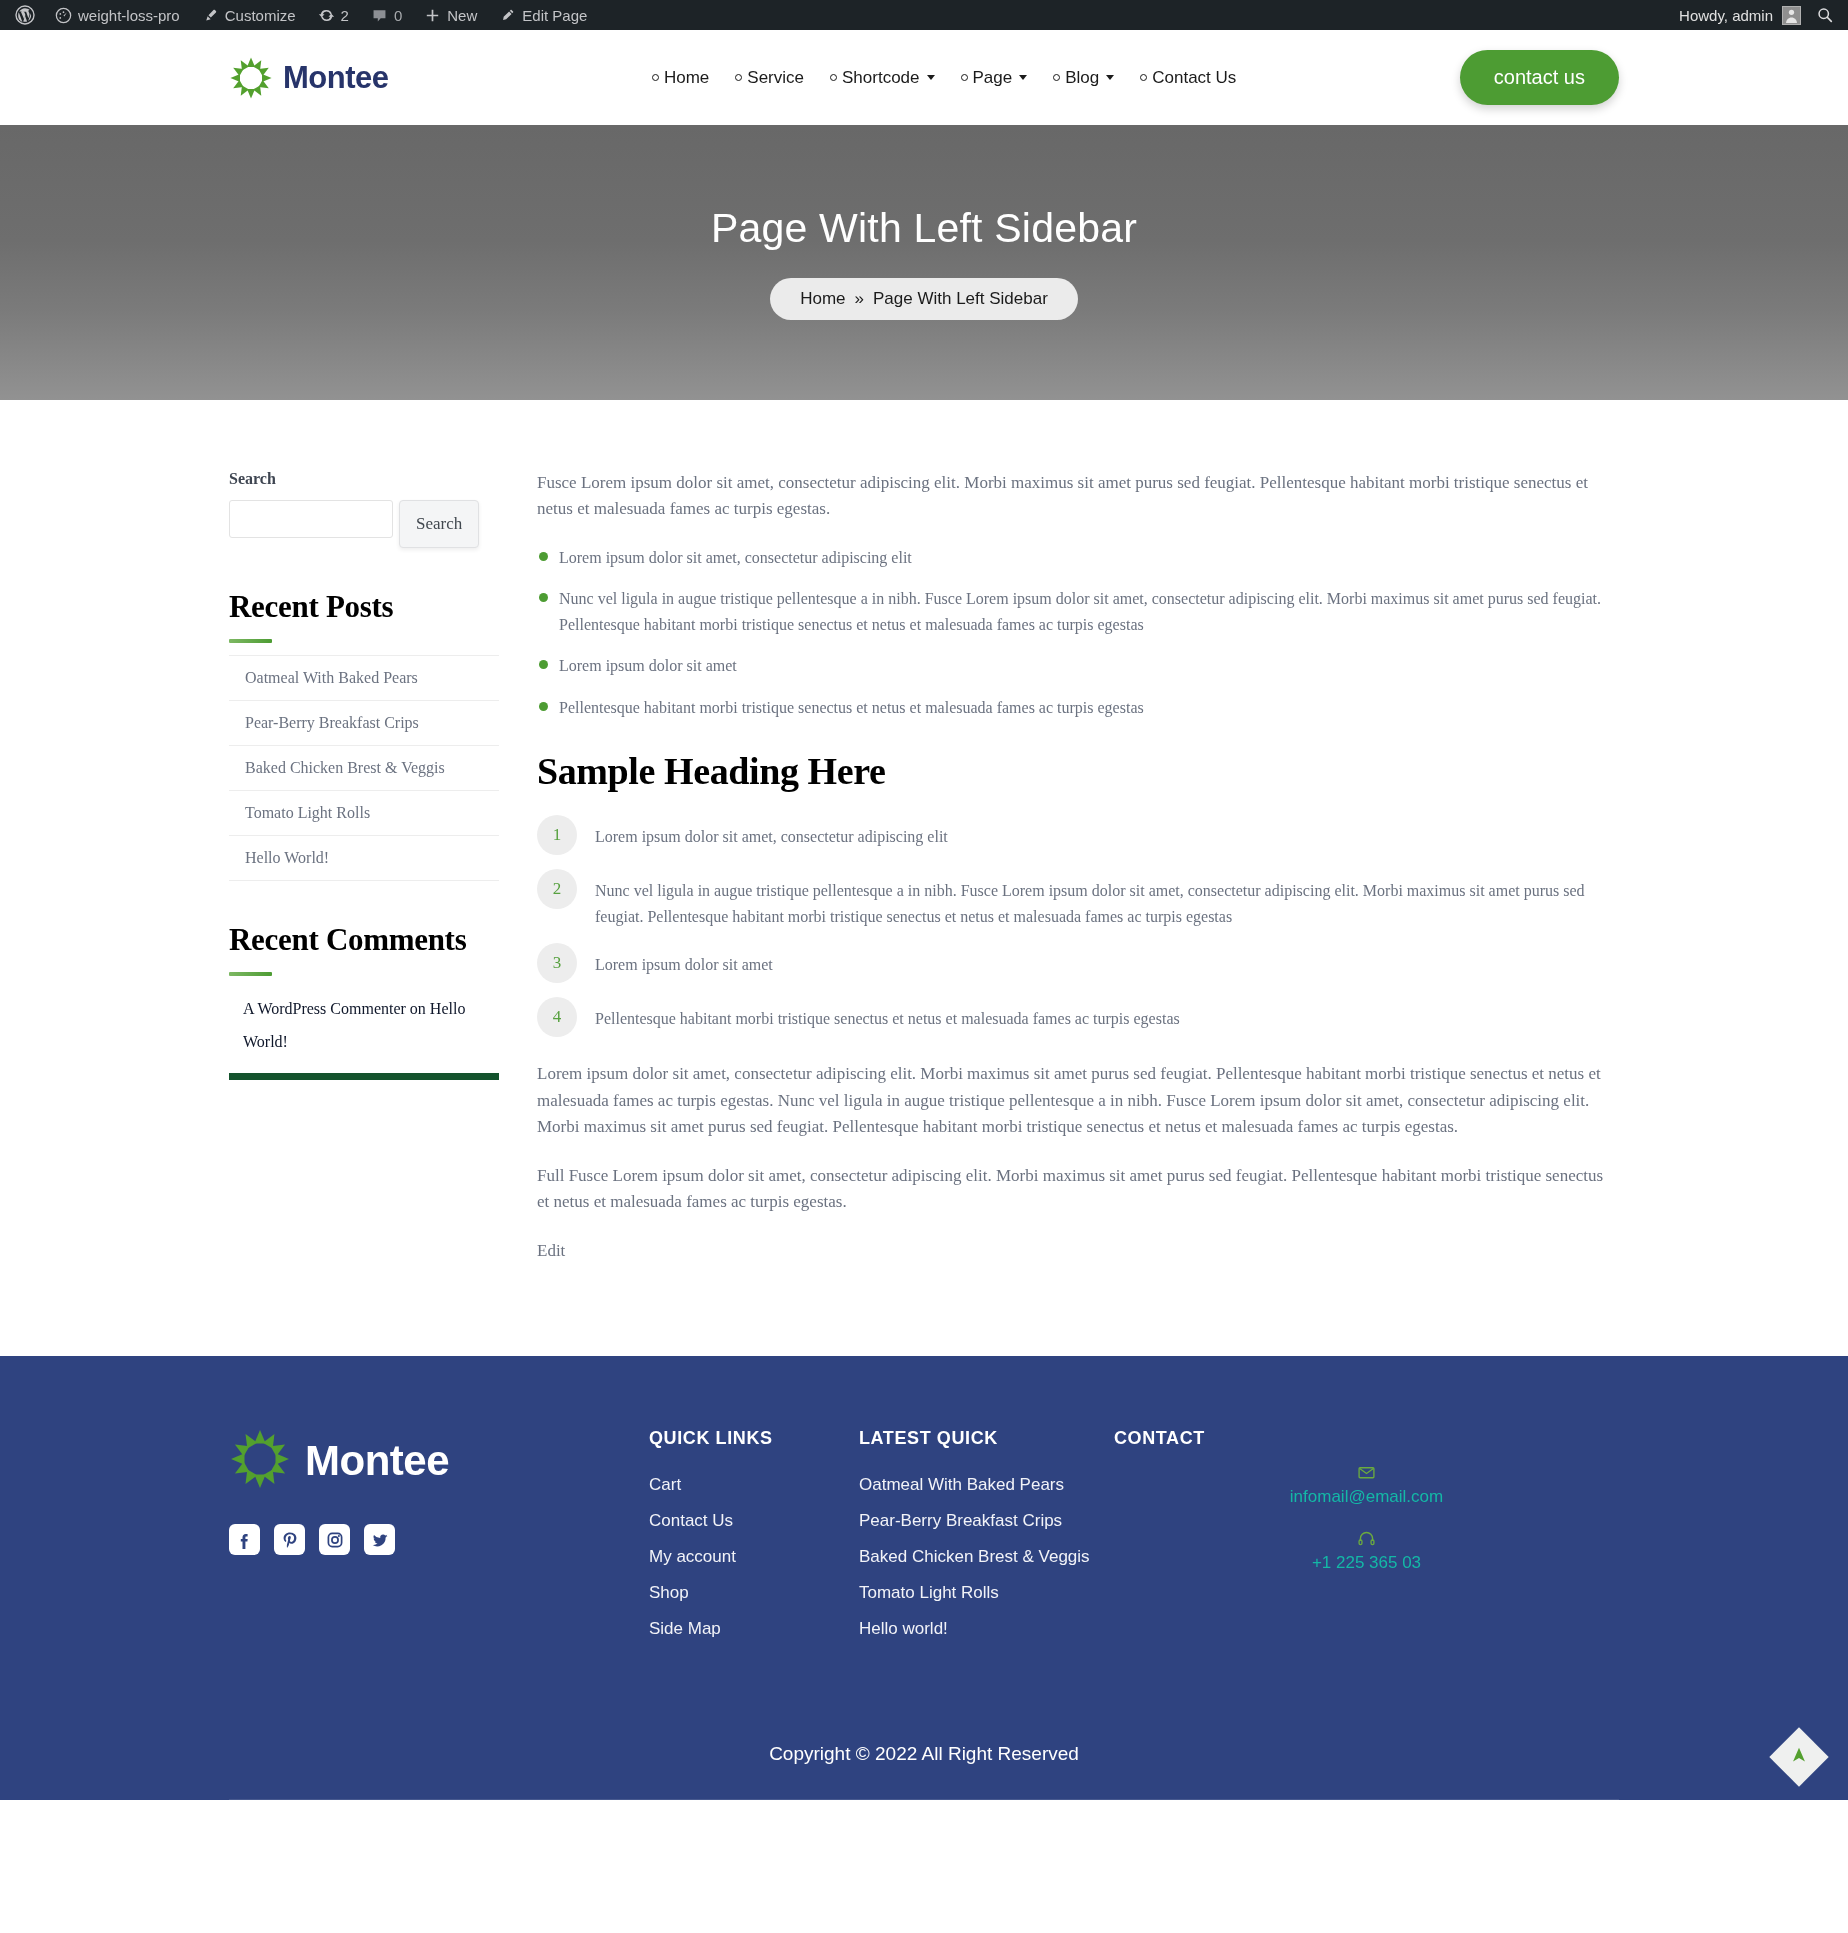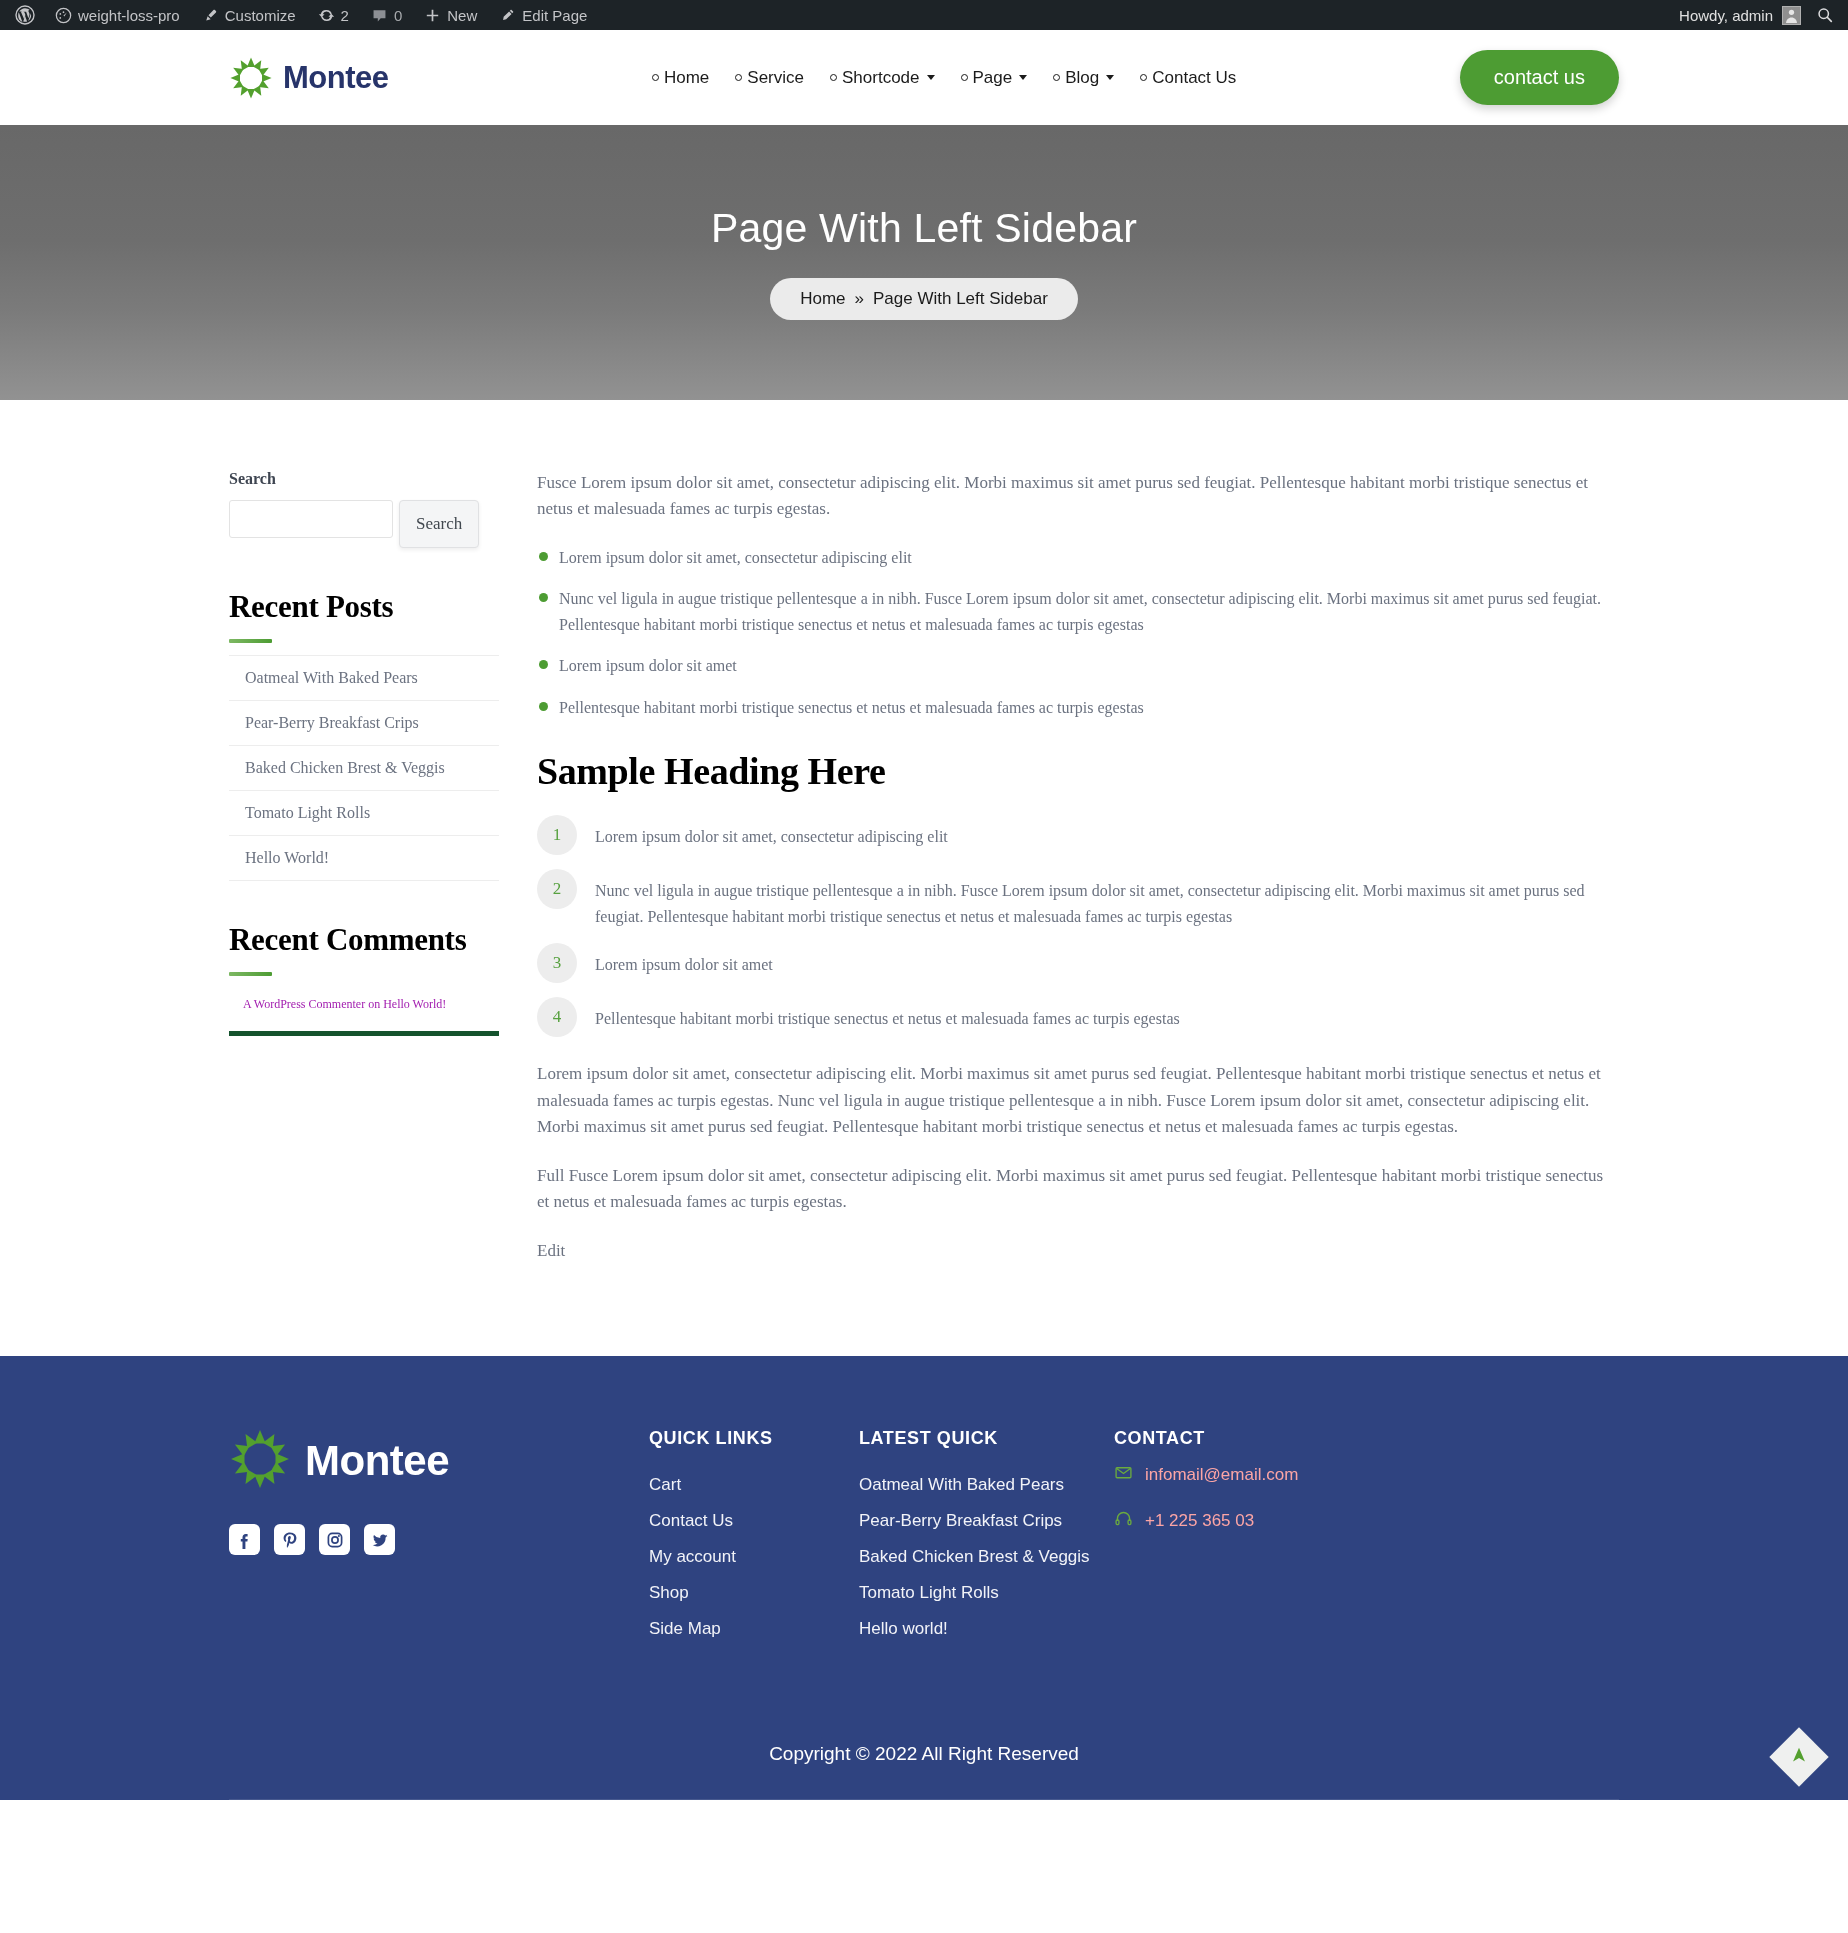--- a/index.html
+++ b/index.html
@@ -201,24 +201,24 @@
   .wlist { list-style: none; border-top: 1px solid #ededed; }
   .wlist li {
     border-bottom: 1px solid #ededed;
     padding: 13px 0 13px 16px;
     font-size: 16px;
     color: #6b7280;
   }
   .clist { list-style: none; }
   .clist li {
     padding: 4px 0 14px 14px;
-    font-size: 12px;
-    color: #a21caf;
+    font-size: 16px;
+    color: #0f172a;
     line-height: 2.1;
-    border-bottom: 5px solid #14532d;
+    border-bottom: 7px solid #14532d;
   }
 
   
   .content p.body-p {
     font-size: 17px;
     line-height: 1.55;
     color: #6b7280;
     margin-bottom: 22px;
   }
   ul.dot-list { list-style: none; margin-bottom: 28px; }
@@ -333,24 +333,25 @@
   .flinks { list-style: none; }
   .flinks li { margin-bottom: 16px; }
   .flinks li a, .flinks li span {
     font-size: 17px;
     color: #f2f3f8;
     text-decoration: none;
   }
   .contact-row {
     display: flex;
     align-items: center;
-    gap: 12px;
+    gap: 0;
     margin-bottom: 22px;
     font-size: 17px;
-    color: #fca5a5;
+    color: #14b8a6;
+    flex-direction: column;
   }
   .copyright {
     width: 1390px;
     margin: 52px auto 0 auto;
     border-bottom: 1px solid #47598f;
     padding: 0 0 0 0;
   }
   .copy-text {
     text-align: center;
     font-size: 19px;

